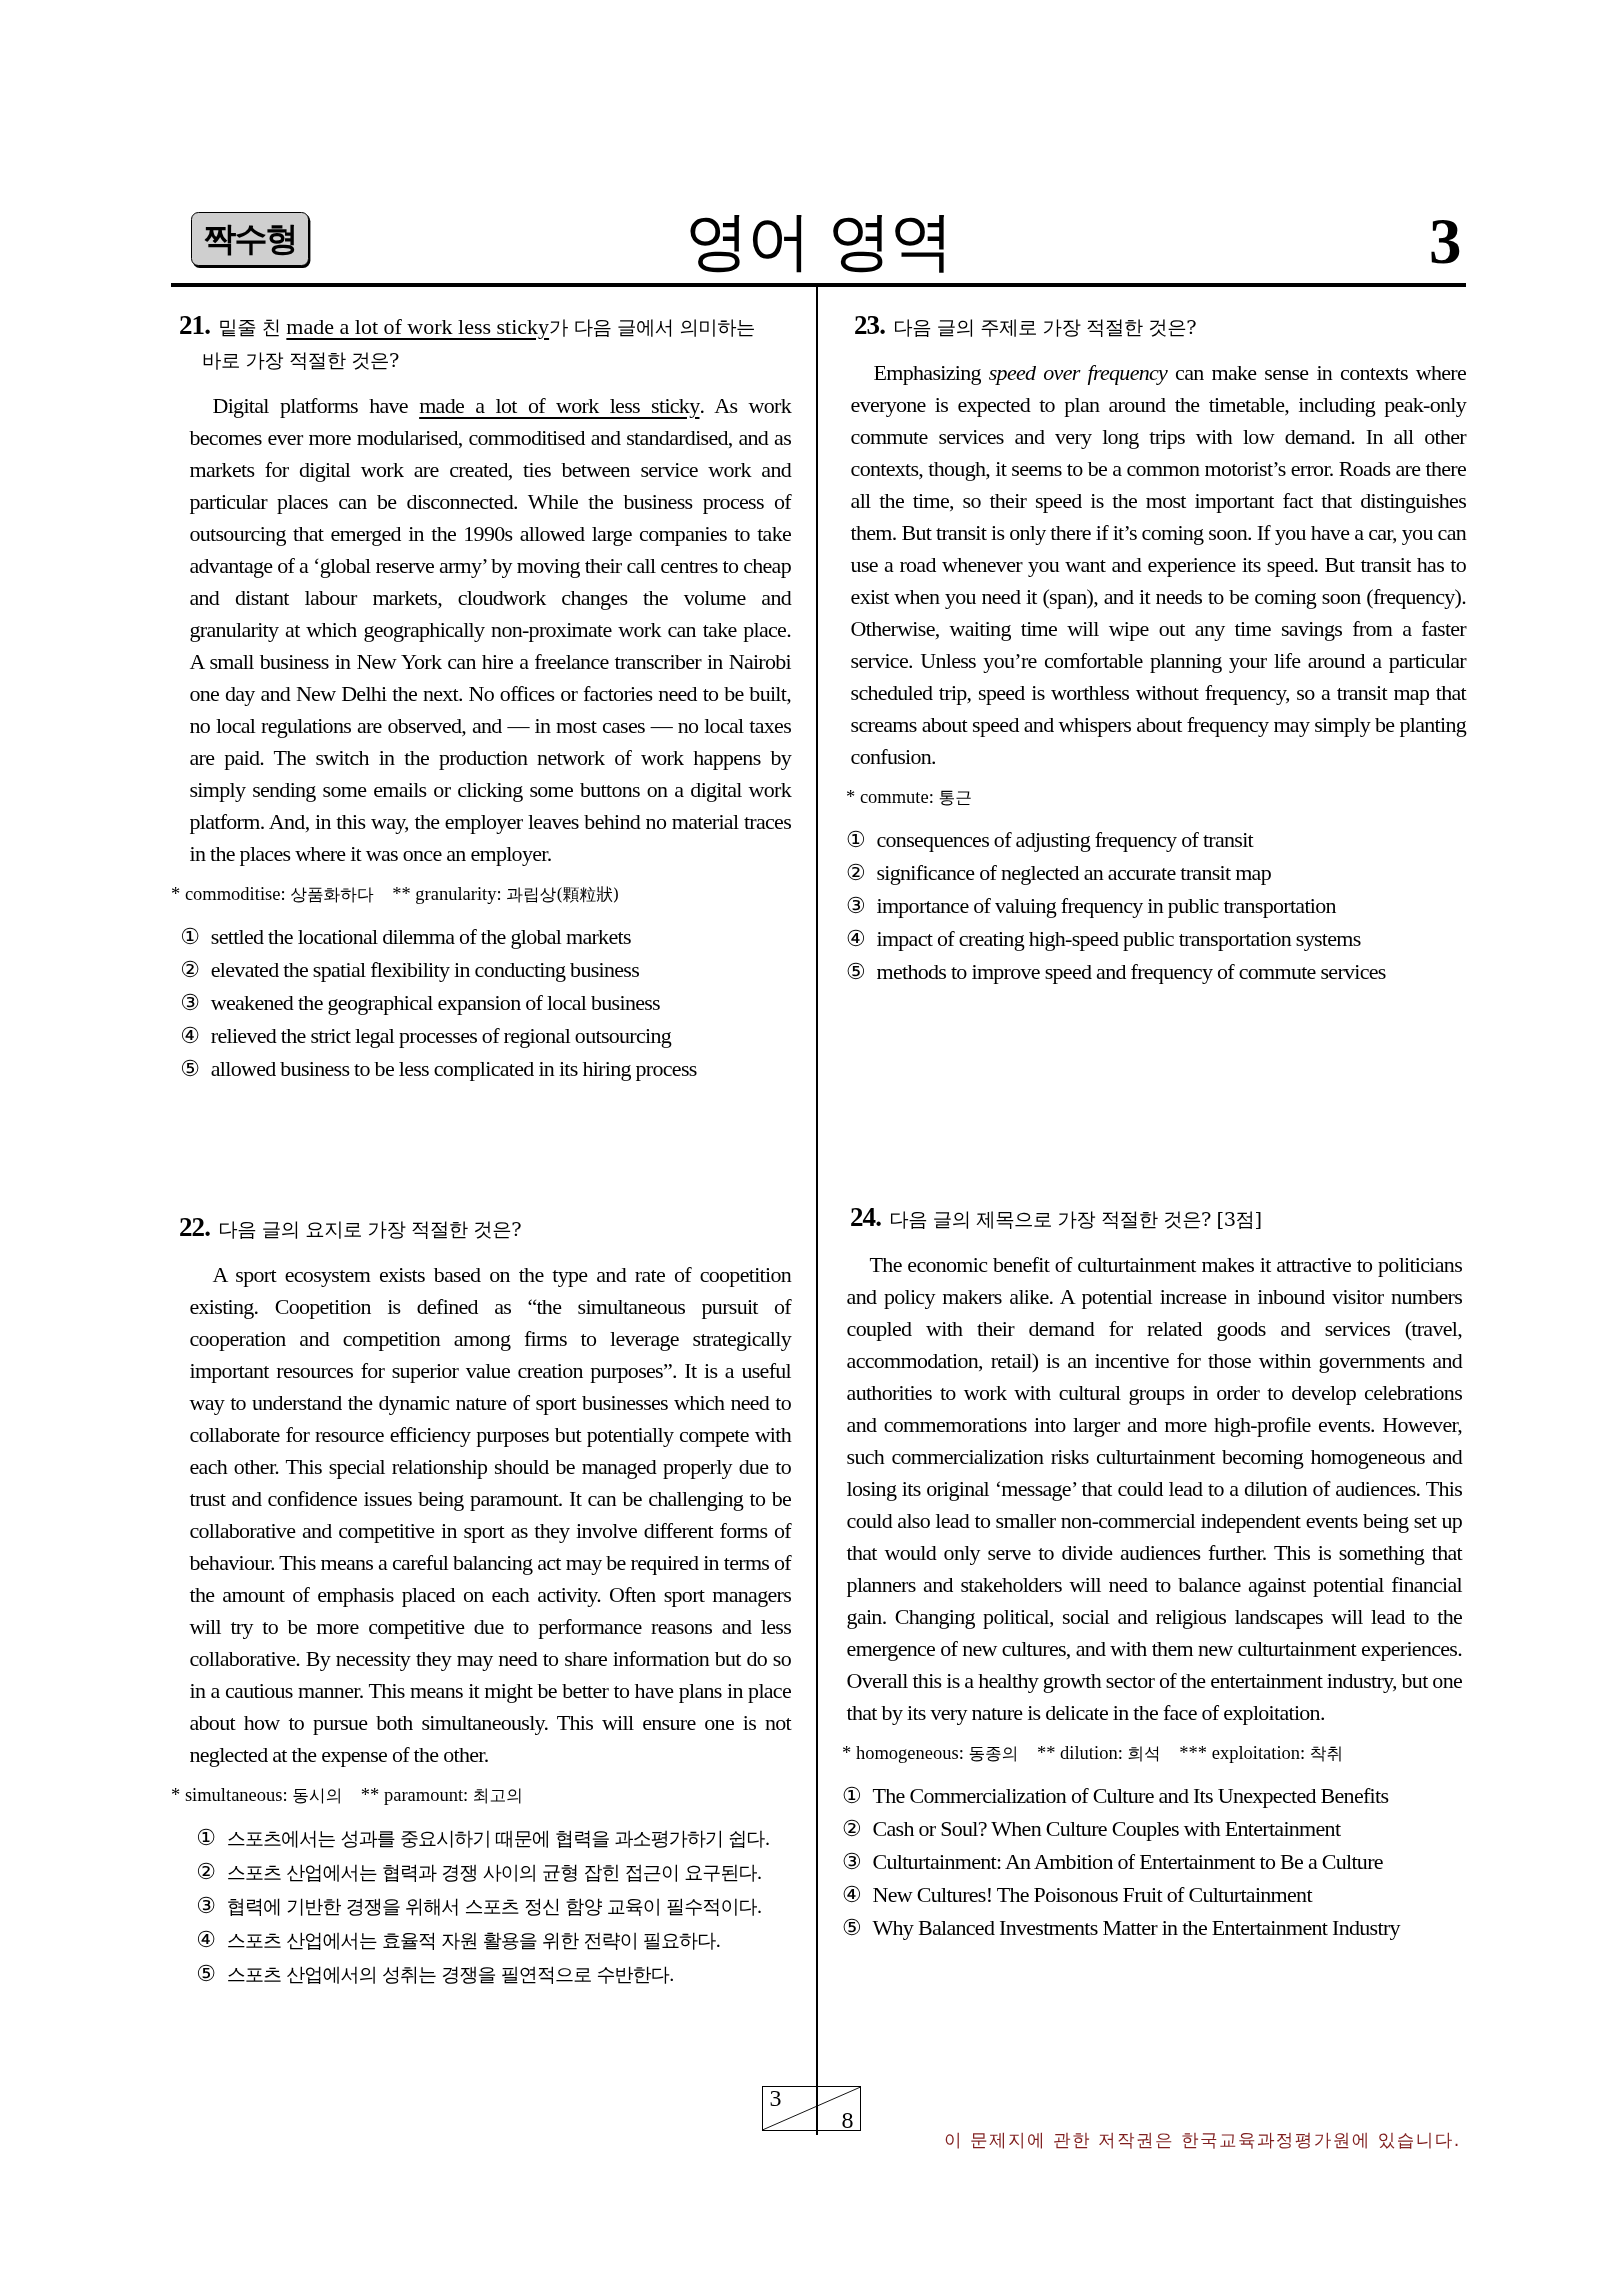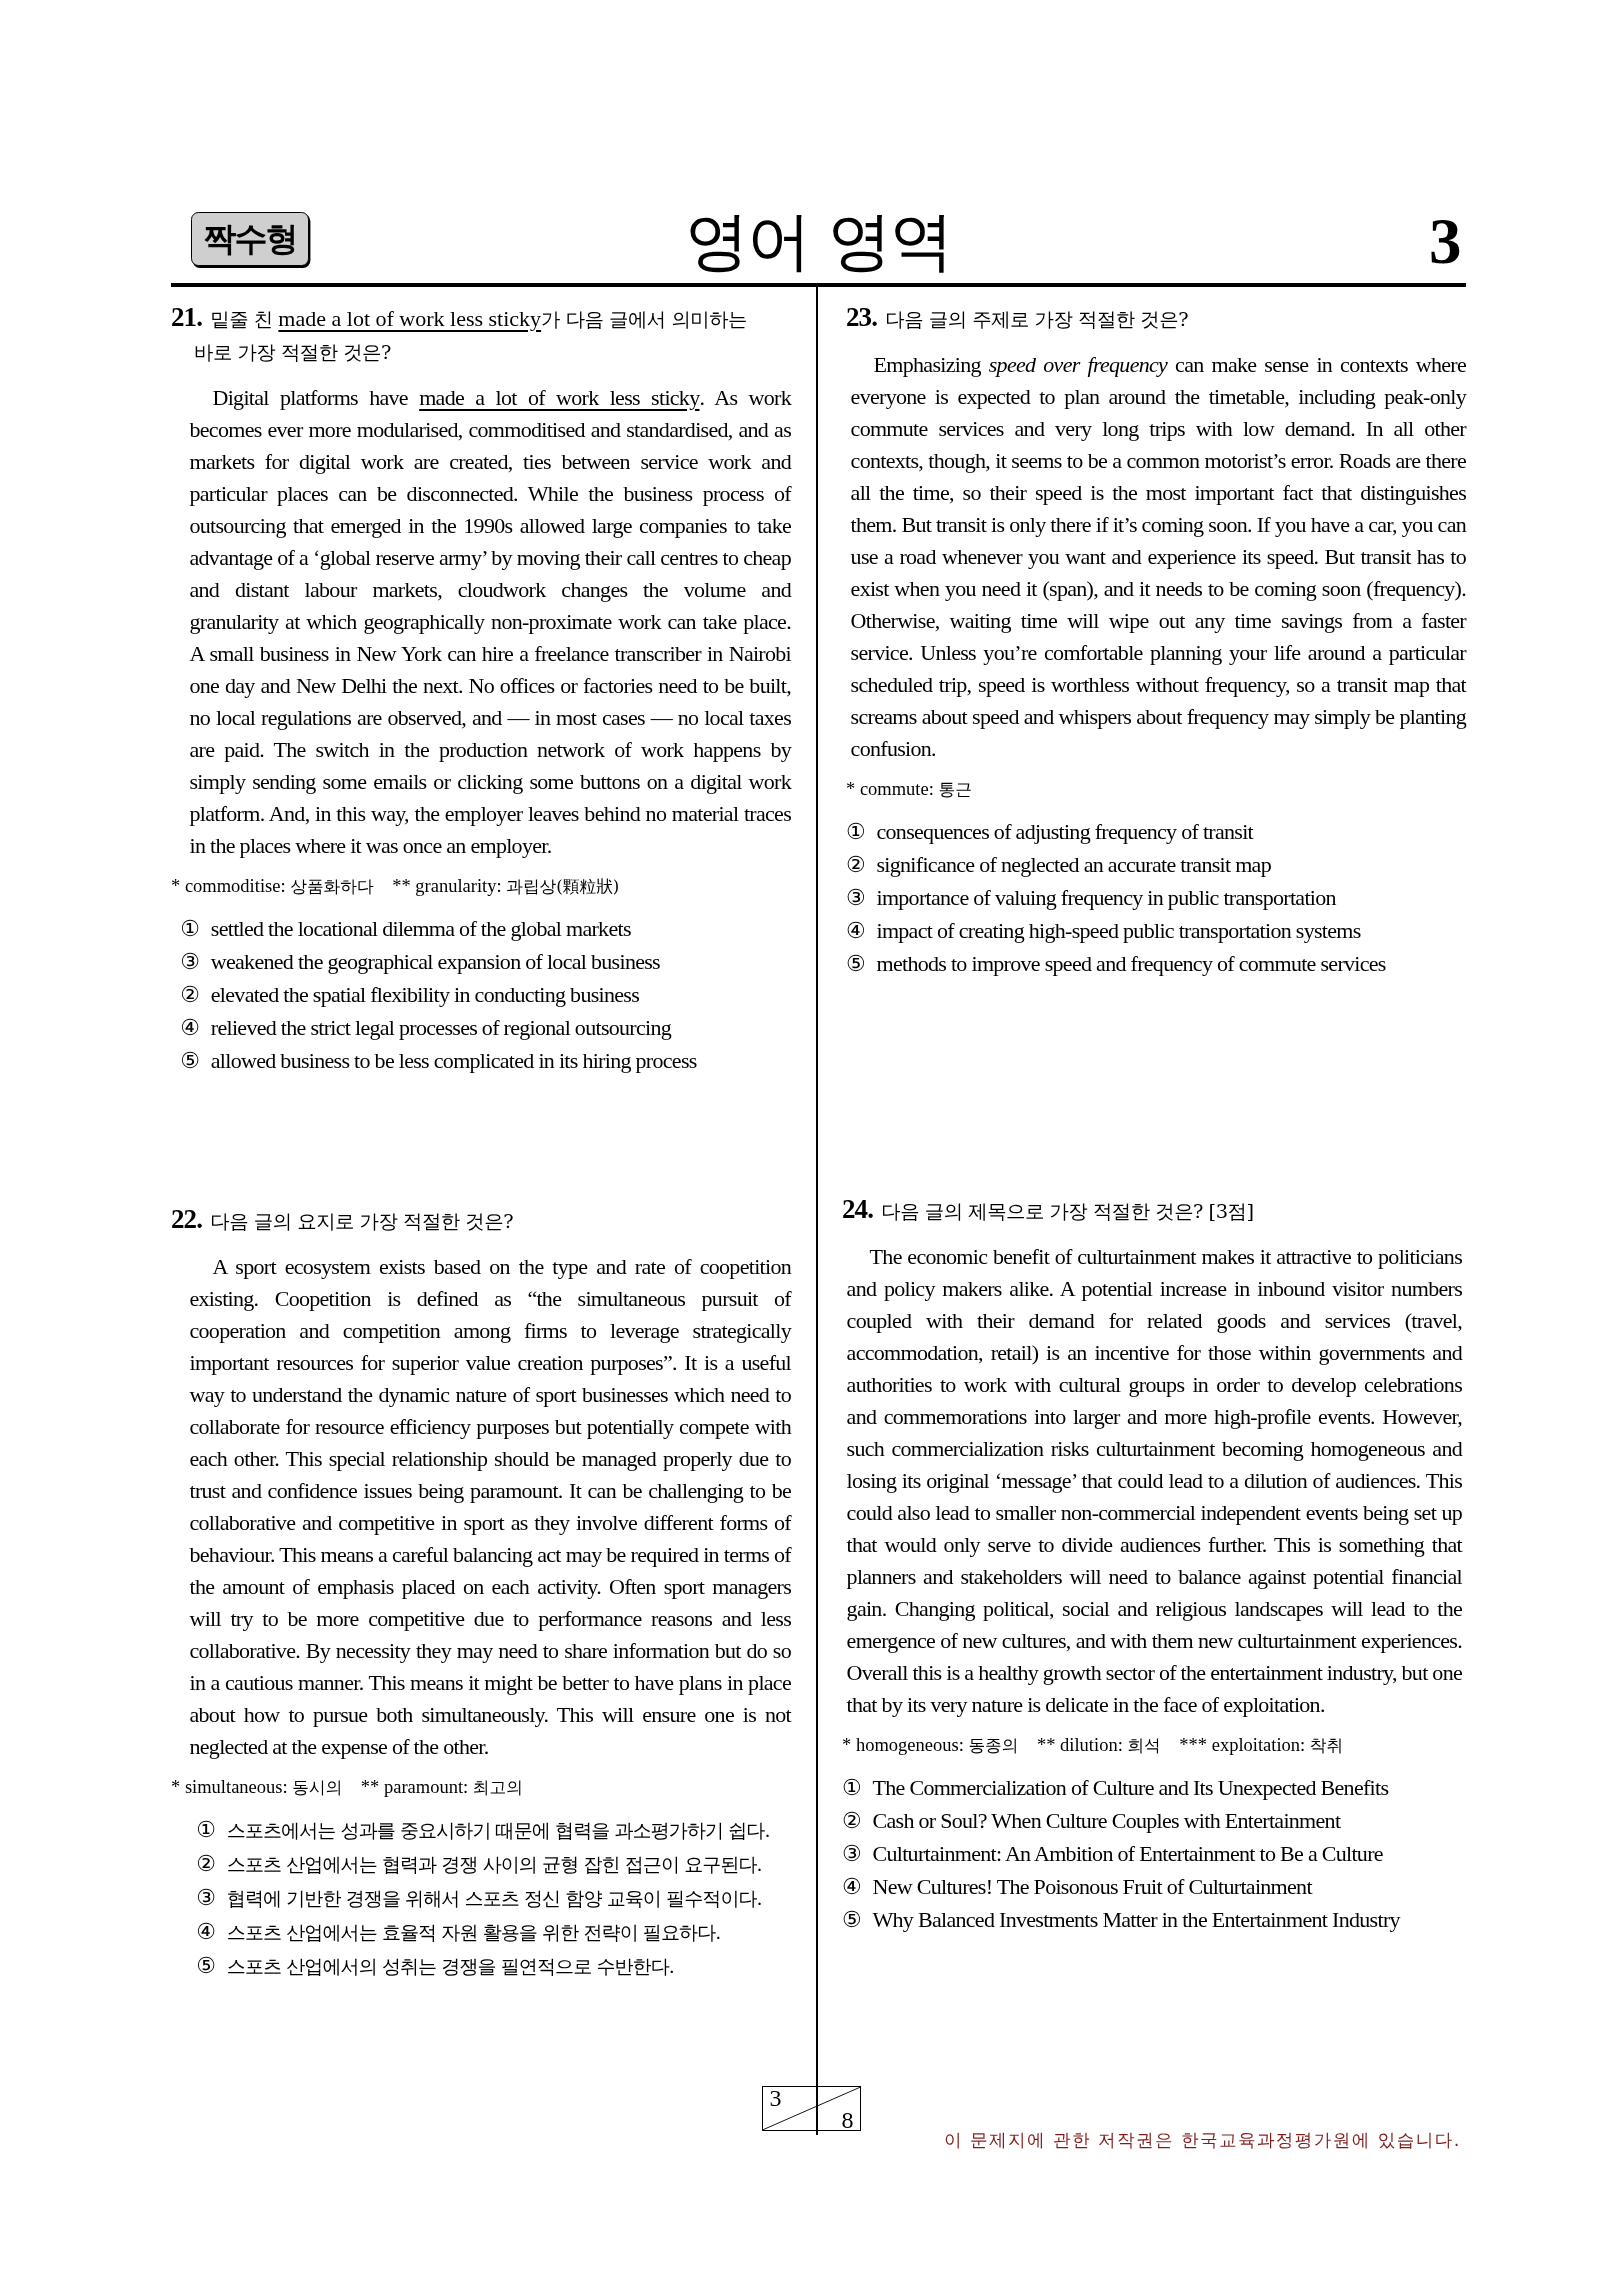--- a/index.html
+++ b/index.html
@@ -10,21 +10,21 @@
            background:#cfcfcf; border:1.9px solid #000; border-radius:7.4px;
            box-shadow:1.4px 1.9px 0 #000; display:flex; align-items:center; justify-content:center;
            font-family:"DejaVu Sans", sans-serif; font-weight:bold; font-size:33px; letter-spacing:-1.9px; }
   .title { position:absolute; left:0; right:0; top:0; text-align:center;
            font-family:"DejaVu Sans", sans-serif; font-size:64px; line-height:74px; letter-spacing:-1.9px; }
   .pagenum { position:absolute; right:4.6px; top:0; font-family:"Liberation Serif", serif;
              font-size:65px; line-height:74px; font-weight:bold; }
   .rule { position:absolute; left:171px; top:283px; width:1295px; height:3.7px; background:#000; }
   .vrule { position:absolute; left:816px; top:285px; width:1.9px; height:1850px; background:#000; }
   .q { position:absolute; width:620px; }
-  .qhead { font-size:21px; line-height:32px; margin:0; text-indent:0px; }
+  .qhead { font-size:21px; line-height:32px; margin:8px; text-indent:0px; }
   .qnum { font-weight:bold; font-size:27px; letter-spacing:-0.9px; margin-right:8.3px; }
   .qtext { font-family:"DejaVu Serif", serif; font-size:19.4px; letter-spacing:-0.5px; }
   .u { text-decoration:underline; text-underline-offset:3.7px; font-family:"Liberation Serif", serif; }
   .qsub { padding-left:23px; }
   .passage { margin:13px 0 0 18.5px; font-size:22px; line-height:32px; text-align:justify;
              text-indent:23px; letter-spacing:-0.7px; }
   .passage i { font-style:italic; }
   .foot { font-size:18.5px; line-height:28px; margin-top:10.2px; }
   .foot .ko { font-family:"DejaVu Serif", serif; font-size:16.7px; }
   .opts { margin:12px 0 0 9.3px; padding:0; list-style:none; }
@@ -57,22 +57,22 @@
     <span class="qnum">21.</span><span class="qtext">밑줄 친 </span><span class="u" style="font-size:22px;">made a lot of work less sticky</span><span class="qtext">가 다음 글에서 의미하는</span><br>
     <span class="qtext qsub">바로 가장 적절한 것은?</span>
   </p>
   <p class="passage"><span>Digital platforms have </span><span class="u">made a lot of work less sticky</span><span>. As work becomes ever more modularised, commoditised and standardised, and as markets for digital work are created, ties between service work and particular places can be disconnected. While the business process of outsourcing that emerged in the 1990s allowed large companies to take advantage of a ‘global reserve army’ by moving their call centres to cheap and distant labour markets, cloudwork changes the volume and granularity at which geographically non-proximate work can take place. A small business in New York can hire a freelance transcriber in Nairobi one day and New Delhi the next. No offices or factories need to be built, no local regulations are observed, and — in most cases — no local taxes are paid. The switch in the production network of work happens by simply sending some emails or clicking some buttons on a digital work platform. And, in this way, the employer leaves behind no material traces in the places where it was once an employer.</span></p>
   <div class="foot">
     <span>*</span> <span>commoditise:</span> <span class="ko">상품화하다</span>&nbsp;&nbsp;&nbsp;
     <span>**</span> <span>granularity:</span> <span class="ko">과립상(顆粒狀)</span>
   </div>
   <ul class="opts">
     <li><span class="mark">①</span><span>settled the locational dilemma of the global markets</span></li>
+    <li><span class="mark">②</span><span>elevated the spatial flexibility in conducting business</span></li>
     <li><span class="mark">③</span><span>weakened the geographical expansion of local business</span></li>
-    <li><span class="mark">②</span><span>elevated the spatial flexibility in conducting business</span></li>
     <li><span class="mark">④</span><span>relieved the strict legal processes of regional outsourcing</span></li>
     <li><span class="mark">⑤</span><span>allowed business to be less complicated in its hiring process</span></li>
   </ul>
 </div>
 
 <div class="q" style="left:171px; top:1203px;">
   <p class="qhead">
     <span class="qnum">22.</span><span class="qtext">다음 글의 요지로 가장 적절한 것은?</span>
   </p>
   <p class="passage">A sport ecosystem exists based on the type and rate of coopetition existing. Coopetition is defined as “the simultaneous pursuit of cooperation and competition among firms to leverage strategically important resources for superior value creation purposes”. It is a useful way to understand the dynamic nature of sport businesses which need to collaborate for resource efficiency purposes but potentially compete with each other. This special relationship should be managed properly due to trust and confidence issues being paramount. It can be challenging to be collaborative and competitive in sport as they involve different forms of behaviour. This means a careful balancing act may be required in terms of the amount of emphasis placed on each activity. Often sport managers will try to be more competitive due to performance reasons and less collaborative. By necessity they may need to share information but do so in a cautious manner. This means it might be better to have plans in place about how to pursue both simultaneously. This will ensure one is not neglected at the expense of the other.</p>

